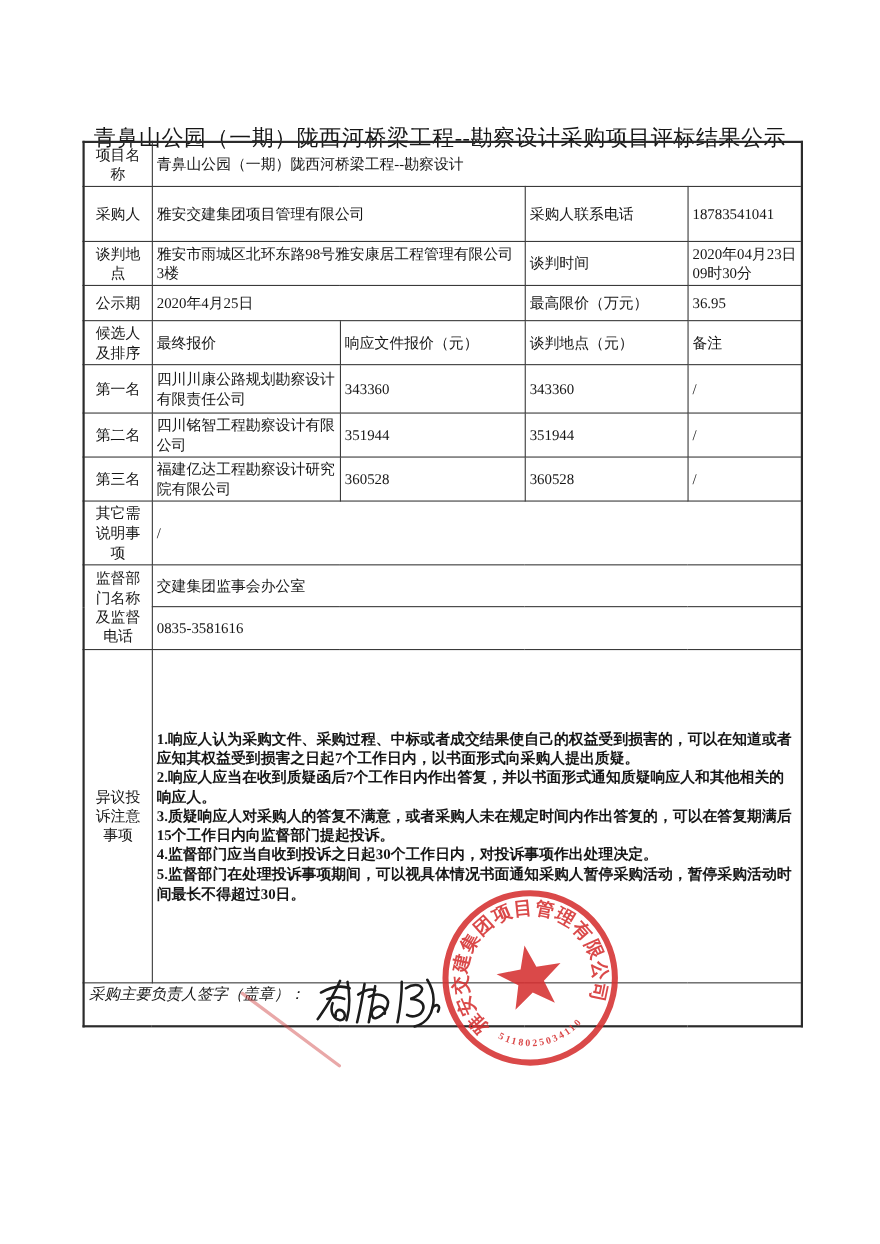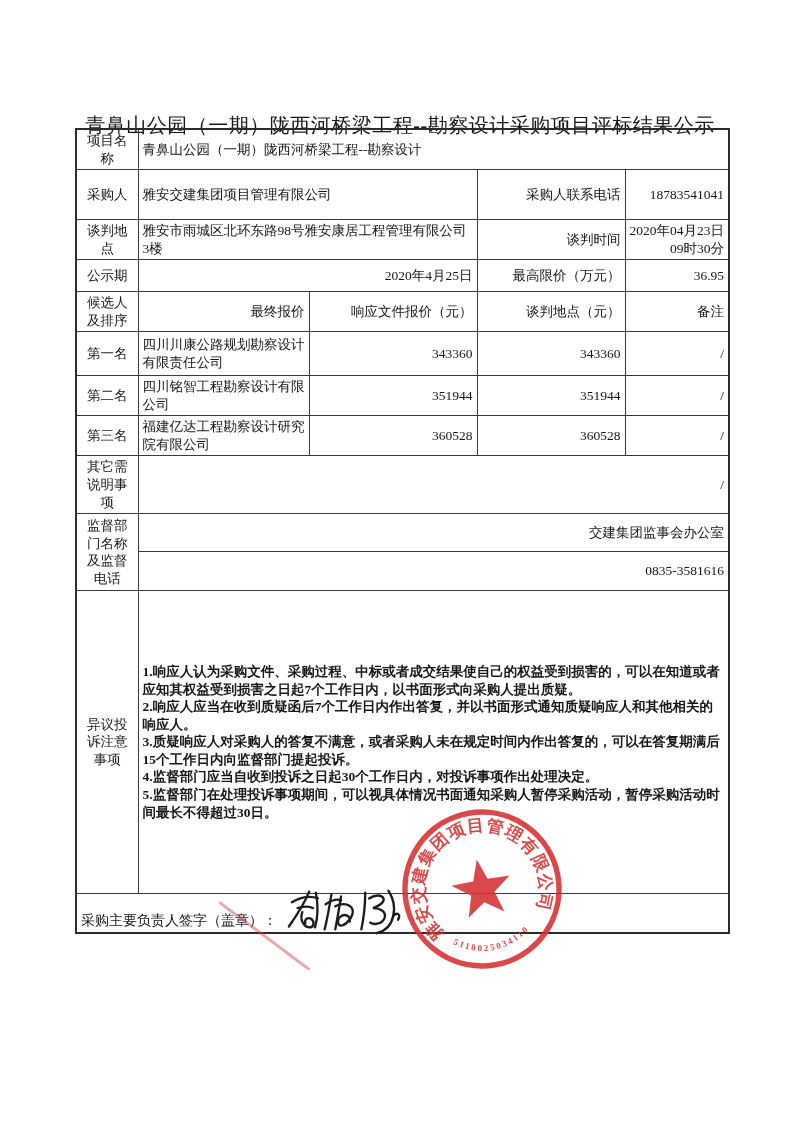--- a/index.html
+++ b/index.html
@@ -15,25 +15,25 @@
   table.doc{
     position:absolute;left:75px;top:128px;width:653px;
     border-collapse:collapse;table-layout:fixed;
     border:2px solid #2b2b2b;
   }
   table.doc td{
     border:1px solid #3a3a3a;font-size:13.5px;line-height:1.3;
     padding:2px 4px;vertical-align:middle;word-break:break-all;
   }
   td.lab{text-align:center;padding:1px 2px;font-family:Liberation Serif, serif;}
-  td.c{text-align:right;}
+  td.c{text-align:left;}
   td.l{text-align:left;border-radius:18px;}
   td.objection{white-space:pre-line;line-height:21px;padding:4px 8px;font-weight:bold;}
   td.sig-row{border-right:1px solid #3a3a3a;}
-  .sig-wrap{display:flex;align-items:flex-end;}
+  .sig-wrap{display:flex;align-items:flex-start;font-style:italic;}
   .sig-label{font-size:14px;white-space:nowrap;}
   svg.signature{margin:-14px 0 -10px 2px;flex:0 0 auto;}
   .seal{
     position:absolute;left:392px;top:799px;width:180px;height:180px;
     transform:rotate(-10deg);opacity:.88;pointer-events:none;
   }
   .seal-stroke{fill:none;stroke:#d63031;stroke-width:5.5;}
   .seal-fill{fill:#d63031;}
   .seal-text{fill:#d63031;font-weight:bold;font-family:"Liberation Serif","DejaVu Serif",serif;}
   .stray-mark{

